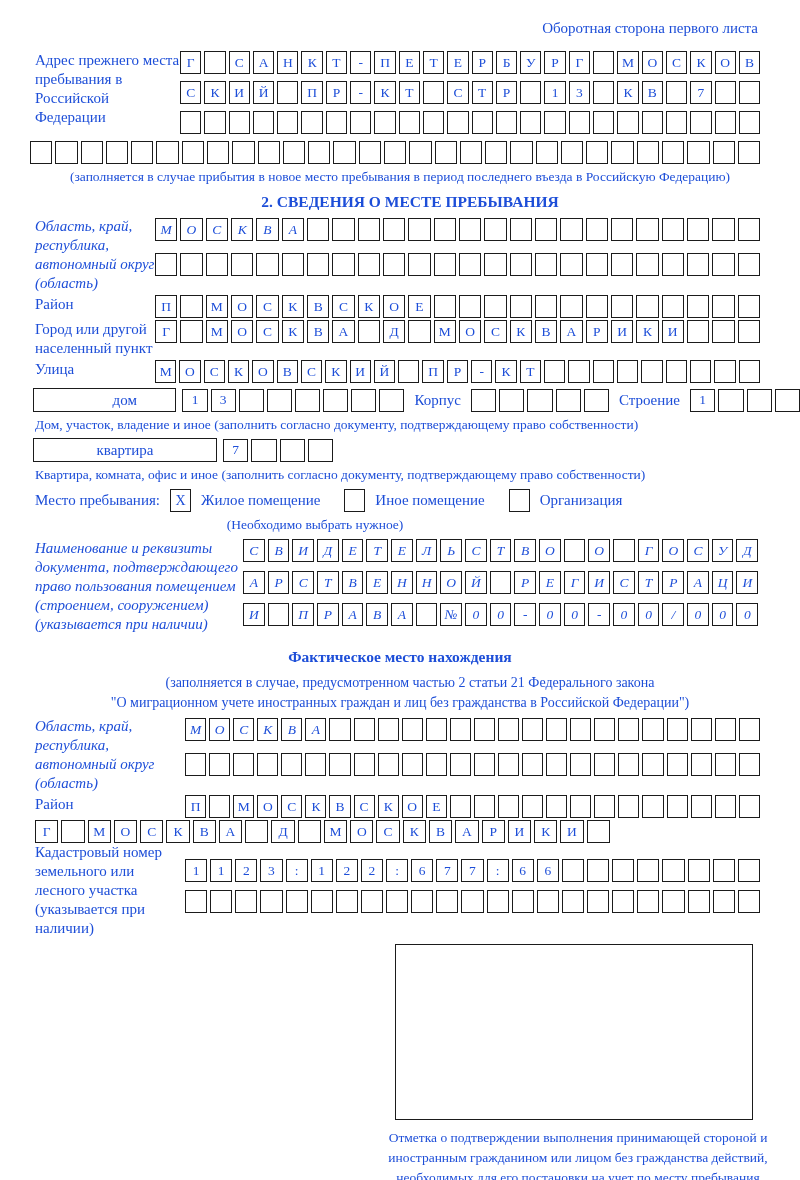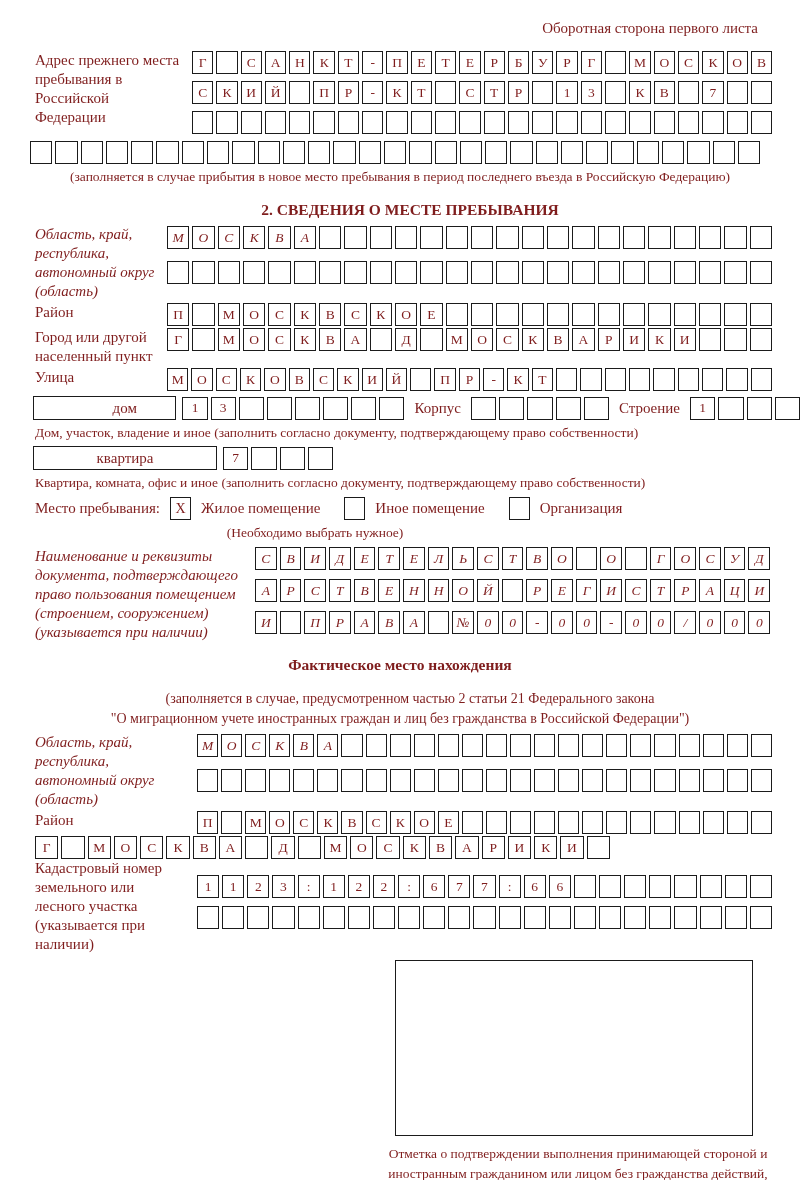--- a/index.html
+++ b/index.html
@@ -1,29 +1,29 @@
 <!DOCTYPE html>
 <html><head>
 <meta charset="utf-8">
 <style>
   html,body{margin:0;padding:0;background:#ffffff;}
   .page{
     position:relative;
     width:800px;height:1180px;
-    background:#ffffff;color:#7f1d1d;
+    background:#ffffff;color:#1d4ed8;
     font-family:"Liberation Serif", serif;
     overflow:hidden;
   }
   .corner{
     text-align:right;
     padding:20px 42px 0 0;
     font-size:15px;
   }
   
-  .field{display:flex;align-items:flex-start;margin-left:35px;gap:12px;}
+  .field{display:flex;align-items:flex-start;margin-left:35px;}
   .lbl{font-size:15px;line-height:19px;flex:none;}
   .cells{display:flex;flex-direction:column;flex:none;}
   .cellrow{display:flex;gap:3px;height:23px;flex:none;}
   .cell{
     flex:1;border:1.5px solid #1b1b1b;background:#fff;
     display:flex;align-items:center;justify-content:center;
     font-size:13.5px;line-height:1;box-sizing:border-box;
   }
   .note{font-size:13.5px;line-height:17px;}
   .center{text-align:center;}
@@ -60,21 +60,21 @@
   .mesto .opt{margin-right:14px;}
   
   .stampbox{
     margin:6px 0 0 395px;width:358px;height:176px;
     border:1.5px solid #1b1b1b;box-sizing:border-box;background:#fff;
   }
   .stampcap{
     margin:8px 0 0 378px;width:400px;
     font-size:13.5px;line-height:20px;text-align:center;
   }
-  .mt2{margin-top:2px;} .mt4{margin-top:4px;} .mt6{margin-top:6px;font-style:italic;} .mt8{margin-top:16px;padding-left:20px;}
+  .mt2{margin-top:2px;} .mt4{margin-top:4px;} .mt6{margin-top:6px;font-style:italic;} .mt8{margin-top:8px;padding-left:20px;}
   .mt14{margin-top:14px;}
 </style>
 </head>
 <body>
 
 <div class="page">
 
   <div class="corner">Оборотная сторона первого листа</div>
 
   <div class="field b1 mt14">

